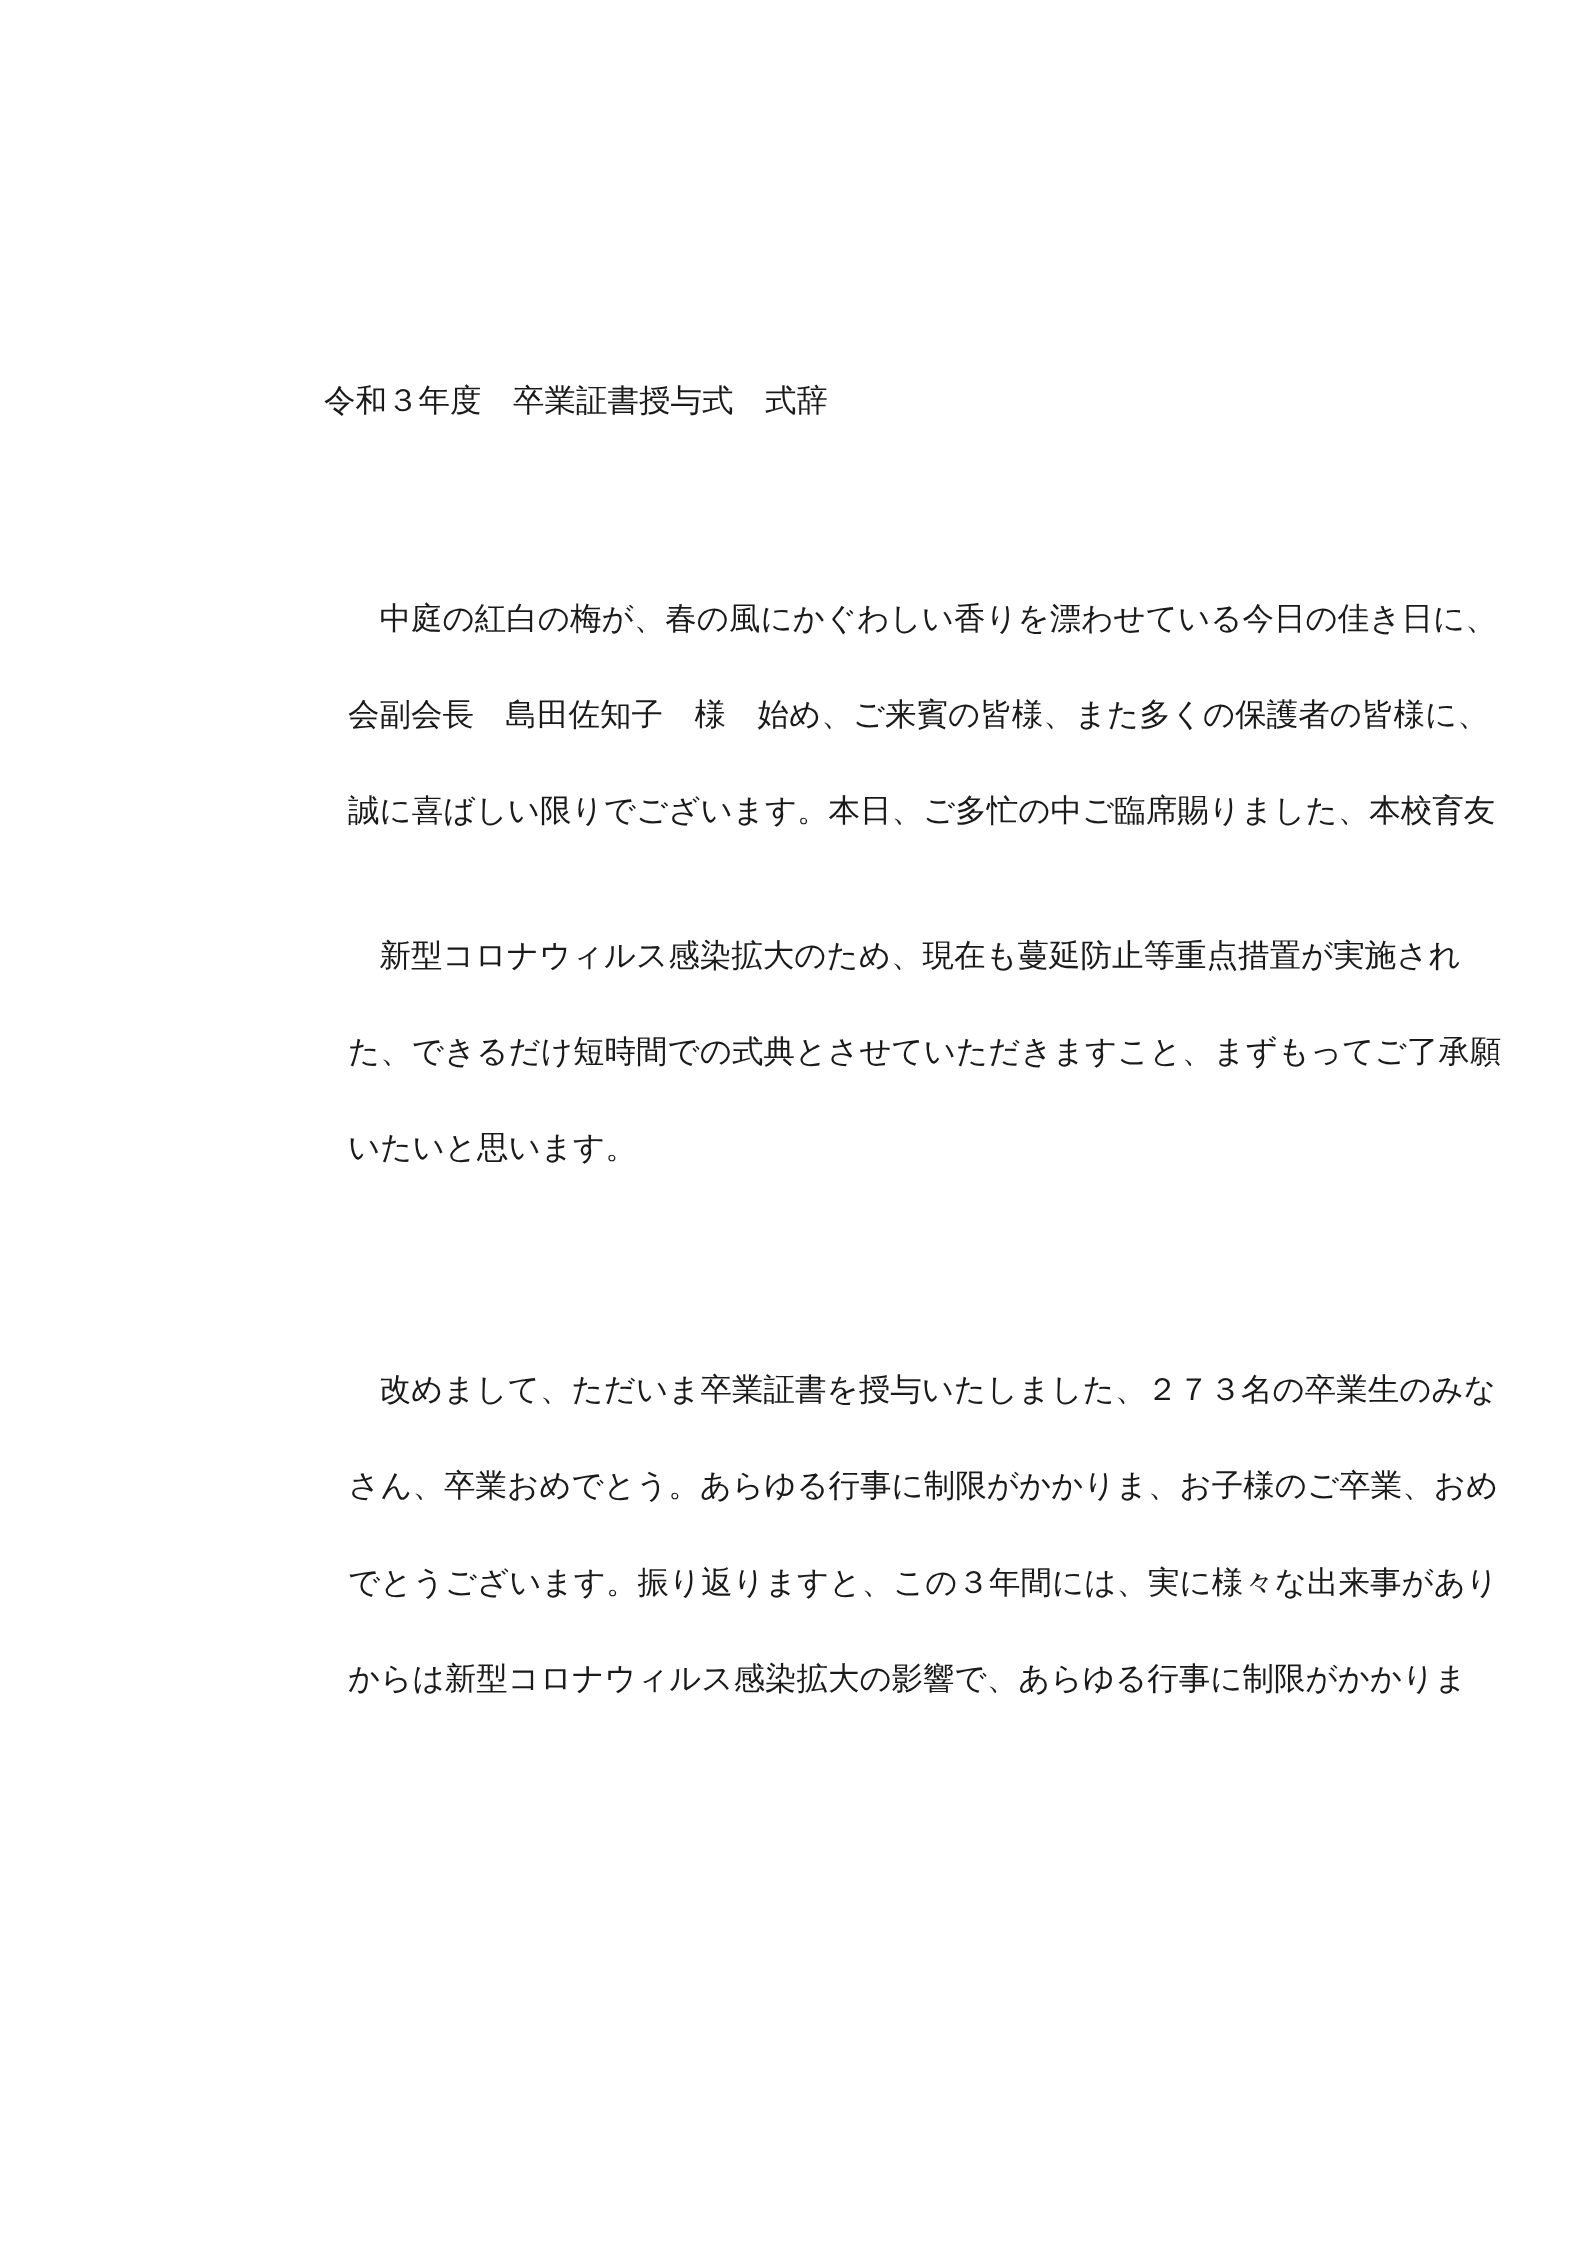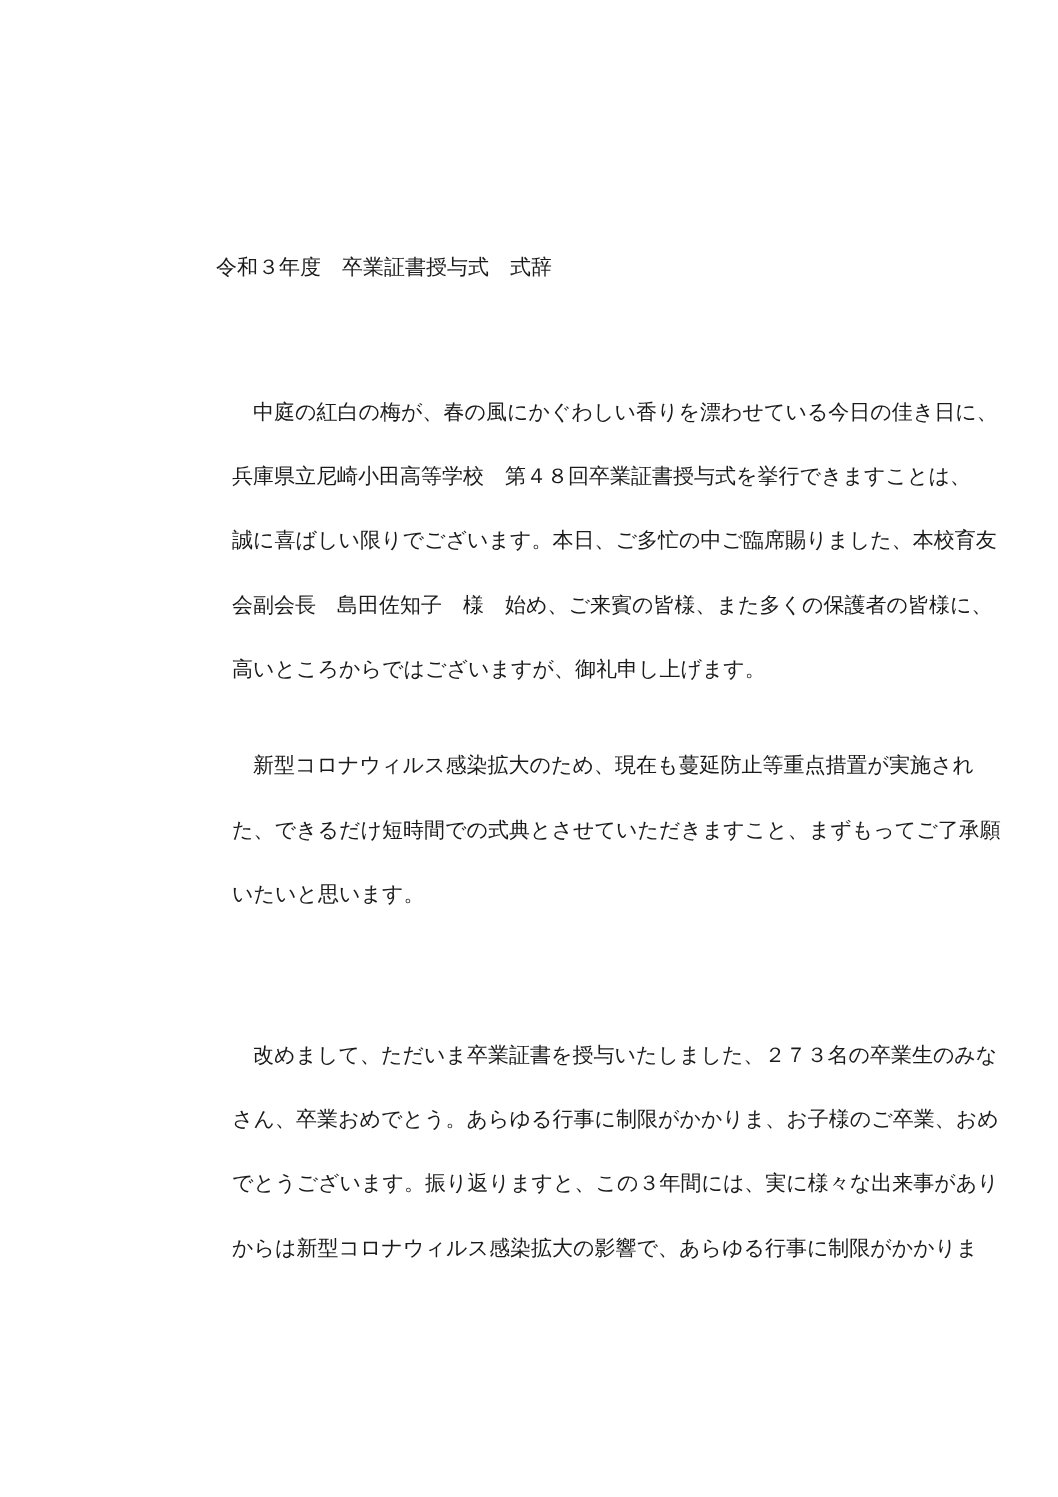--- a/index.html
+++ b/index.html
@@ -45,24 +45,22 @@
 </style>
 </head>
 <body>
 
 <div class="page">
   <div class="doc">
     <div class="line">令和３年度　卒業証書授与式　式辞</div>
     <div class="line blank"></div>
     <div>
         <div class="line fill">　中庭の紅白の梅が、春の風にかぐわしい香りを漂わせている今日の佳き日に、</div>
-        <div class="line fill">兵庫県立尼崎小田高等学校　第４８回卒業証書授与式を挙行できますことは、</div>
+        <div class="line fill">会副会長　島田佐知子　様　始め、ご来賓の皆様、また多くの保護者の皆様に、</div>
         <div class="line fill">誠に喜ばしい限りでございます。本日、ご多忙の中ご臨席賜りました、本校育友</div>
-        <div class="line fill">会副会長　島田佐知子　様　始め、ご来賓の皆様、また多くの保護者の皆様に、</div>
-        <div class="line">高いところからではございますが、御礼申し上げます。</div>
       </div>
     <div>
         <div class="line fill">　新型コロナウィルス感染拡大のため、現在も蔓延防止等重点措置が実施され</div>
         <div class="line fill">た、できるだけ短時間での式典とさせていただきますこと、まずもってご了承願</div>
         <div class="line">いたいと思います。</div>
       </div>
     <div class="line blank"></div>
     <div>
         <div class="line fill">　改めまして、ただいま卒業証書を授与いたしました、２７３名の卒業生のみな</div>
         <div class="line fill">さん、卒業おめでとう。あらゆる行事に制限がかかりま、お子様のご卒業、おめ</div>

